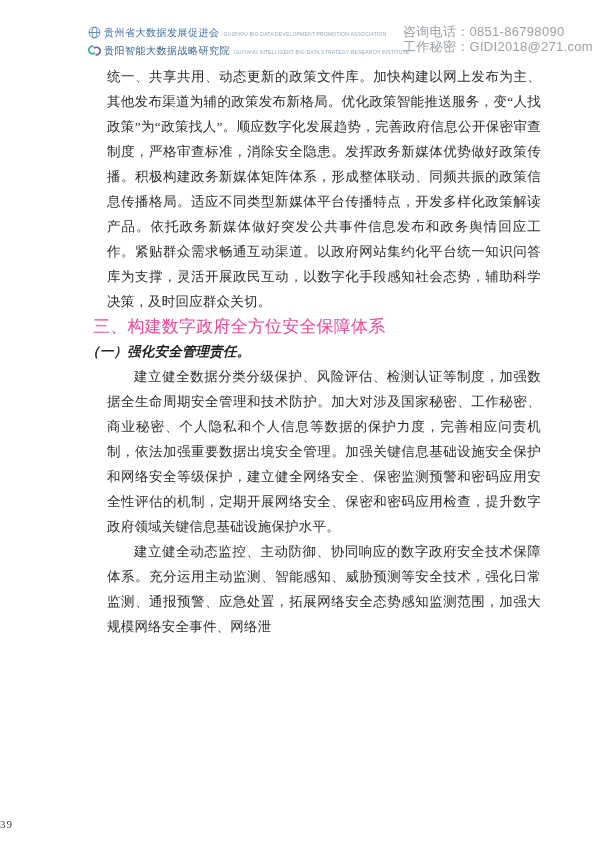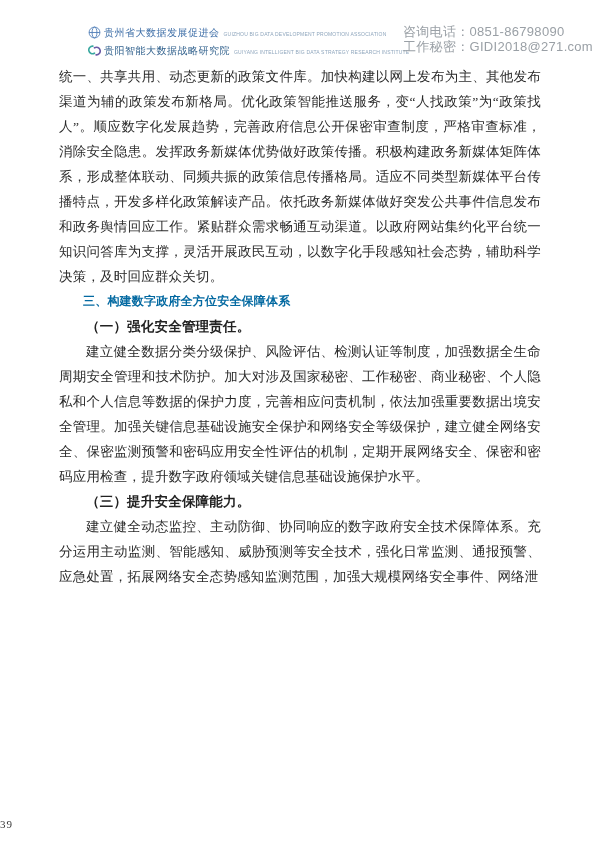--- a/index.html
+++ b/index.html
@@ -67,33 +67,34 @@
     position: absolute;
     left: 59px;
     top: 64px;
     width: 482px;
     color: #2b2b2b;
     font-size: 13.5px;
     line-height: 25px;
     text-align: justify;
     letter-spacing: 0.2px;
   }
-  .para { text-indent: 2em; }
+  .para { text-indent: 2em; margin-left: 48px; }
   .para.no-indent { text-indent: 0; }
   .heading {
     font-family: "Liberation Sans", "DejaVu Sans", sans-serif;
-    font-size: 12px;
-    font-weight: bold;
-    color: #0369a1;
+    font-size: 17px;
+    font-weight: normal;
+    color: #ec4899;
     text-indent: 2em;
     line-height: 25px;
   }
   .subheading {
     font-size: 13.5px;
     font-weight: 600;
+    font-style: italic;
     color: #222222;
     text-indent: 2em;
     line-height: 25px;
   }
 
   
   footer {
     position: absolute;
     left: 0;
     right: 0;
@@ -146,21 +147,20 @@
         <span>工作秘密：</span><span>GIDI2018@271.com</span>
       </div>
     </div>
   </header>
 
   <main>
     <p class="para no-indent">统一、共享共用、动态更新的政策文件库。加快构建以网上发布为主、其他发布渠道为辅的政策发布新格局。优化政策智能推送服务，变“人找政策”为“政策找人”。顺应数字化发展趋势，完善政府信息公开保密审查制度，严格审查标准，消除安全隐患。发挥政务新媒体优势做好政策传播。积极构建政务新媒体矩阵体系，形成整体联动、同频共振的政策信息传播格局。适应不同类型新媒体平台传播特点，开发多样化政策解读产品。依托政务新媒体做好突发公共事件信息发布和政务舆情回应工作。紧贴群众需求畅通互动渠道。以政府网站集约化平台统一知识问答库为支撑，灵活开展政民互动，以数字化手段感知社会态势，辅助科学决策，及时回应群众关切。</p>
     <h3 class="heading">三、构建数字政府全方位安全保障体系</h3>
     <h4 class="subheading">（一）强化安全管理责任。</h4>
     <p class="para">建立健全数据分类分级保护、风险评估、检测认证等制度，加强数据全生命周期安全管理和技术防护。加大对涉及国家秘密、工作秘密、商业秘密、个人隐私和个人信息等数据的保护力度，完善相应问责机制，依法加强重要数据出境安全管理。加强关键信息基础设施安全保护和网络安全等级保护，建立健全网络安全、保密监测预警和密码应用安全性评估的机制，定期开展网络安全、保密和密码应用检查，提升数字政府领域关键信息基础设施保护水平。</p>
-    <h4 class="subheading">（三）提升安全保障能力。</h4>
     <p class="para">建立健全动态监控、主动防御、协同响应的数字政府安全技术保障体系。充分运用主动监测、智能感知、威胁预测等安全技术，强化日常监测、通报预警、应急处置，拓展网络安全态势感知监测范围，加强大规模网络安全事件、网络泄</p>
   </main>
 
   <footer>
     <span>39</span>
   </footer>
 
 </div>
 
 </body></html>

